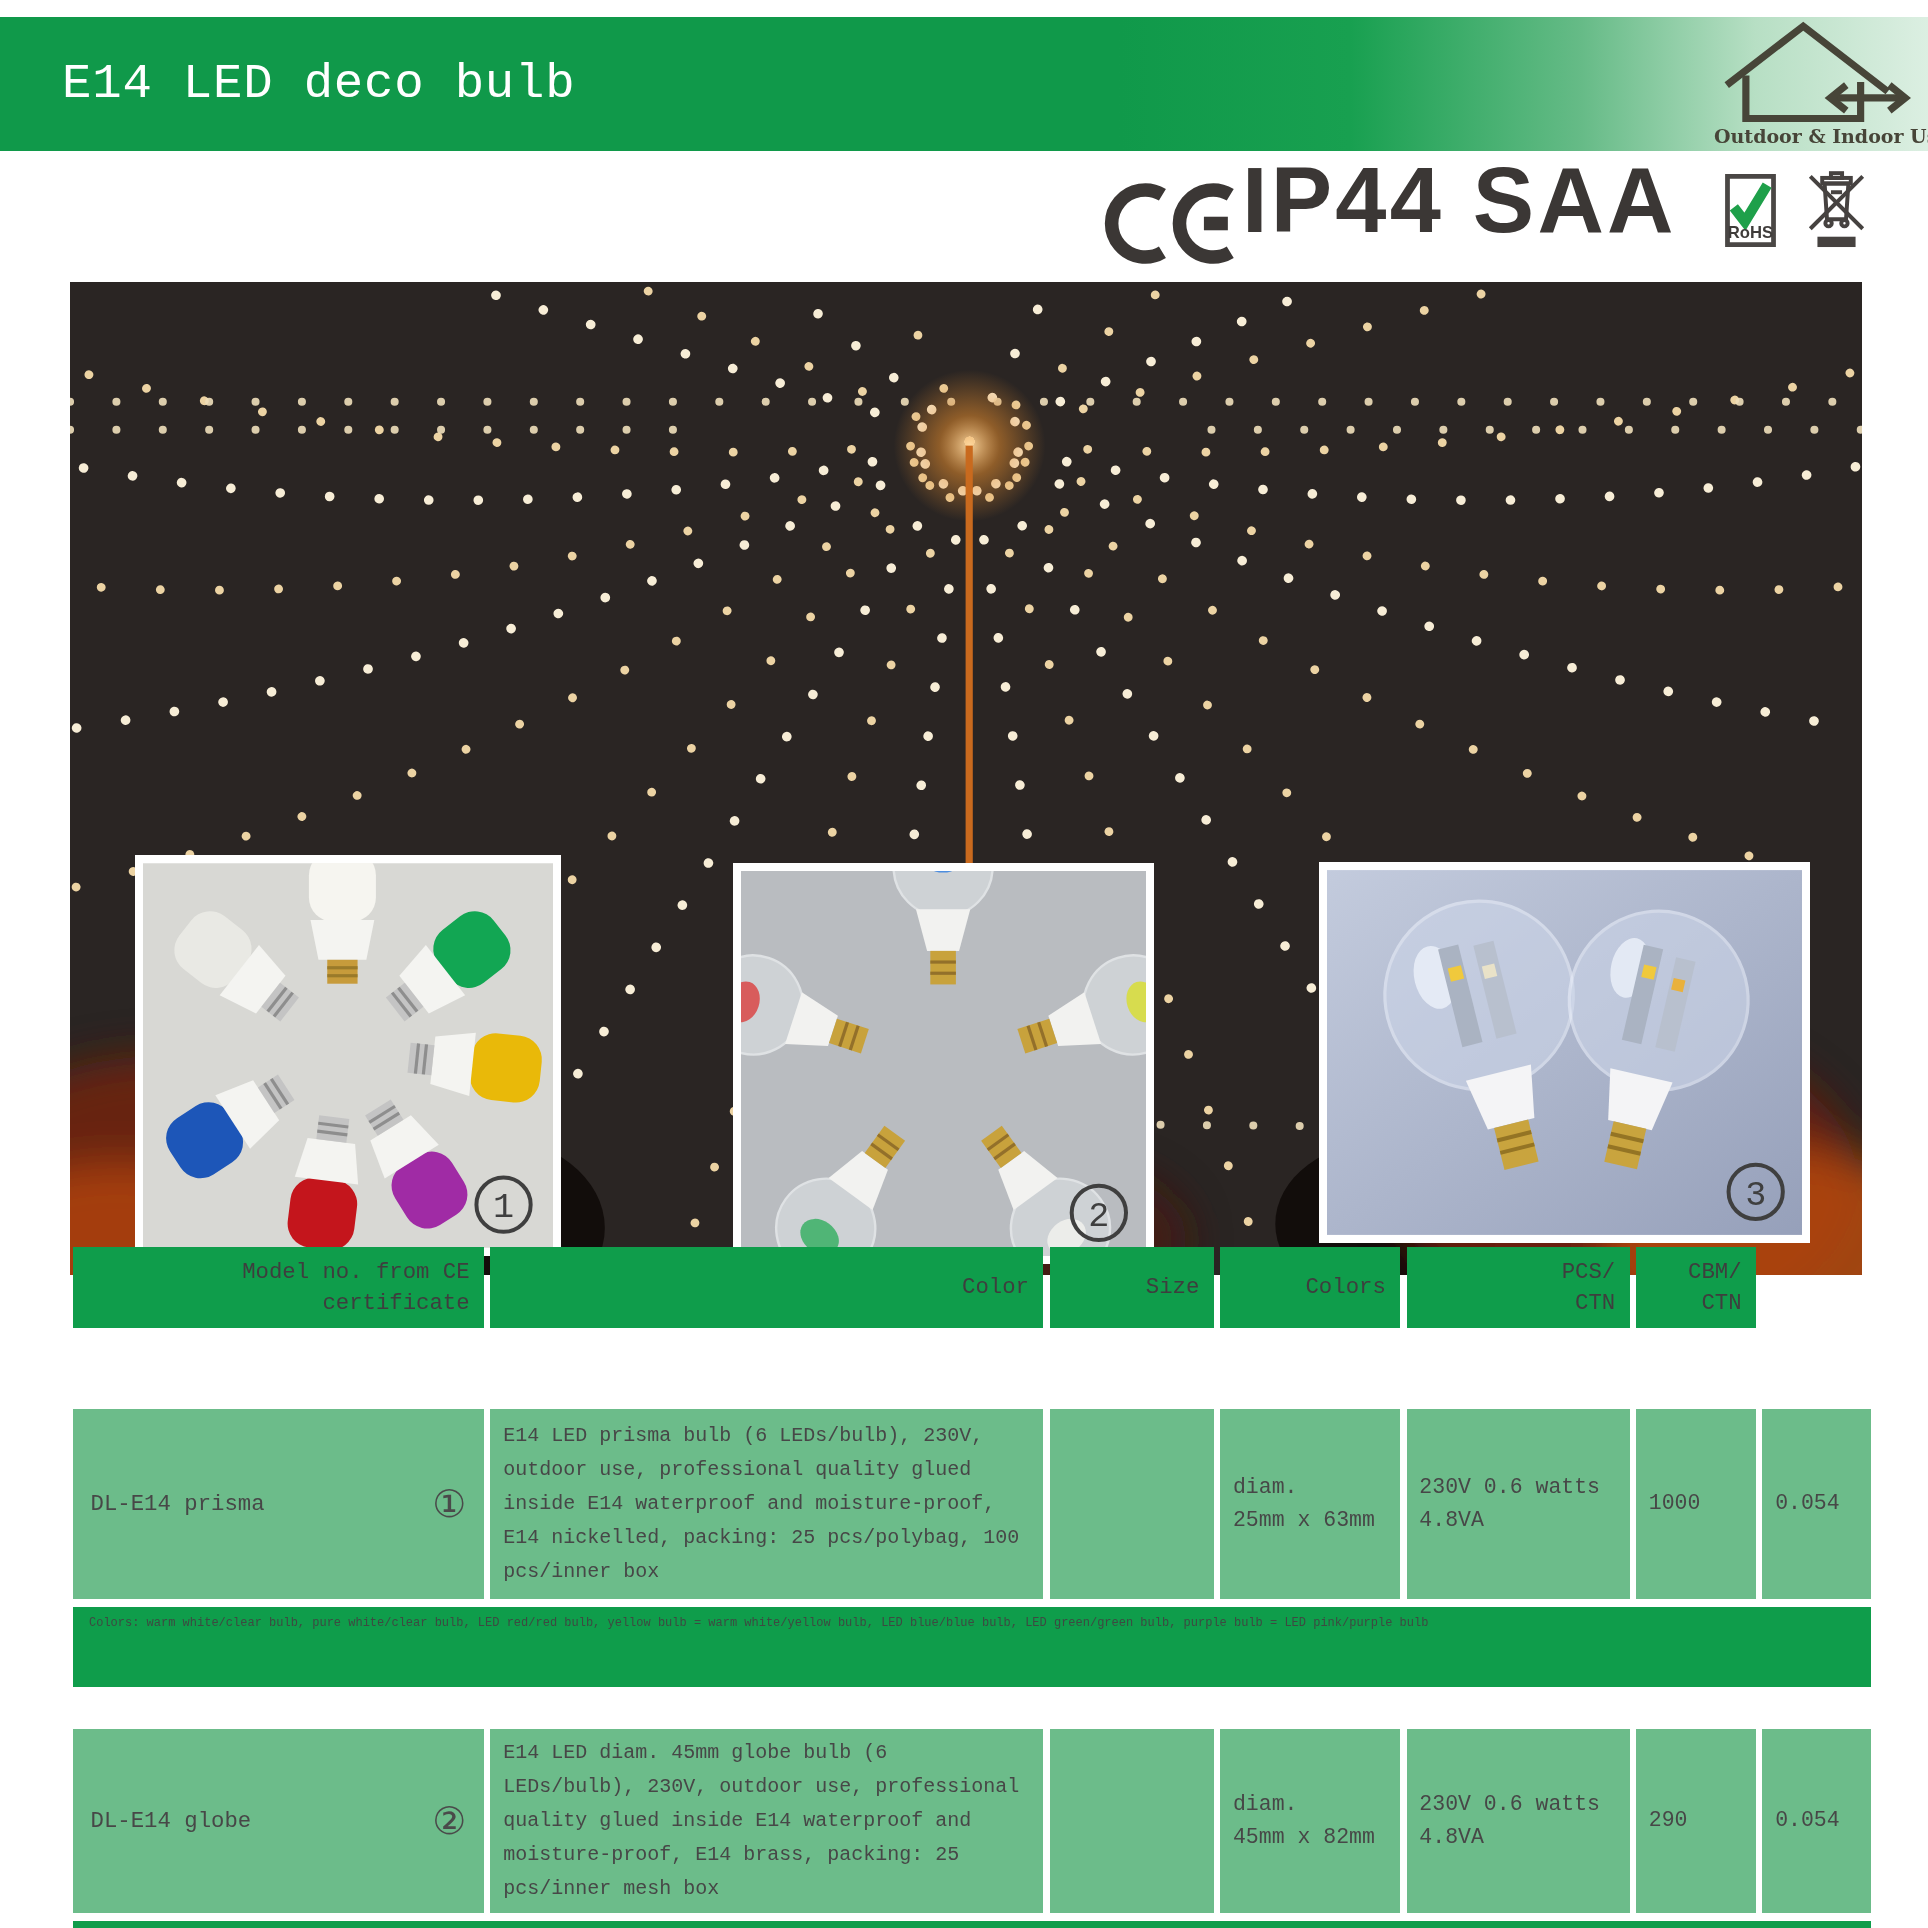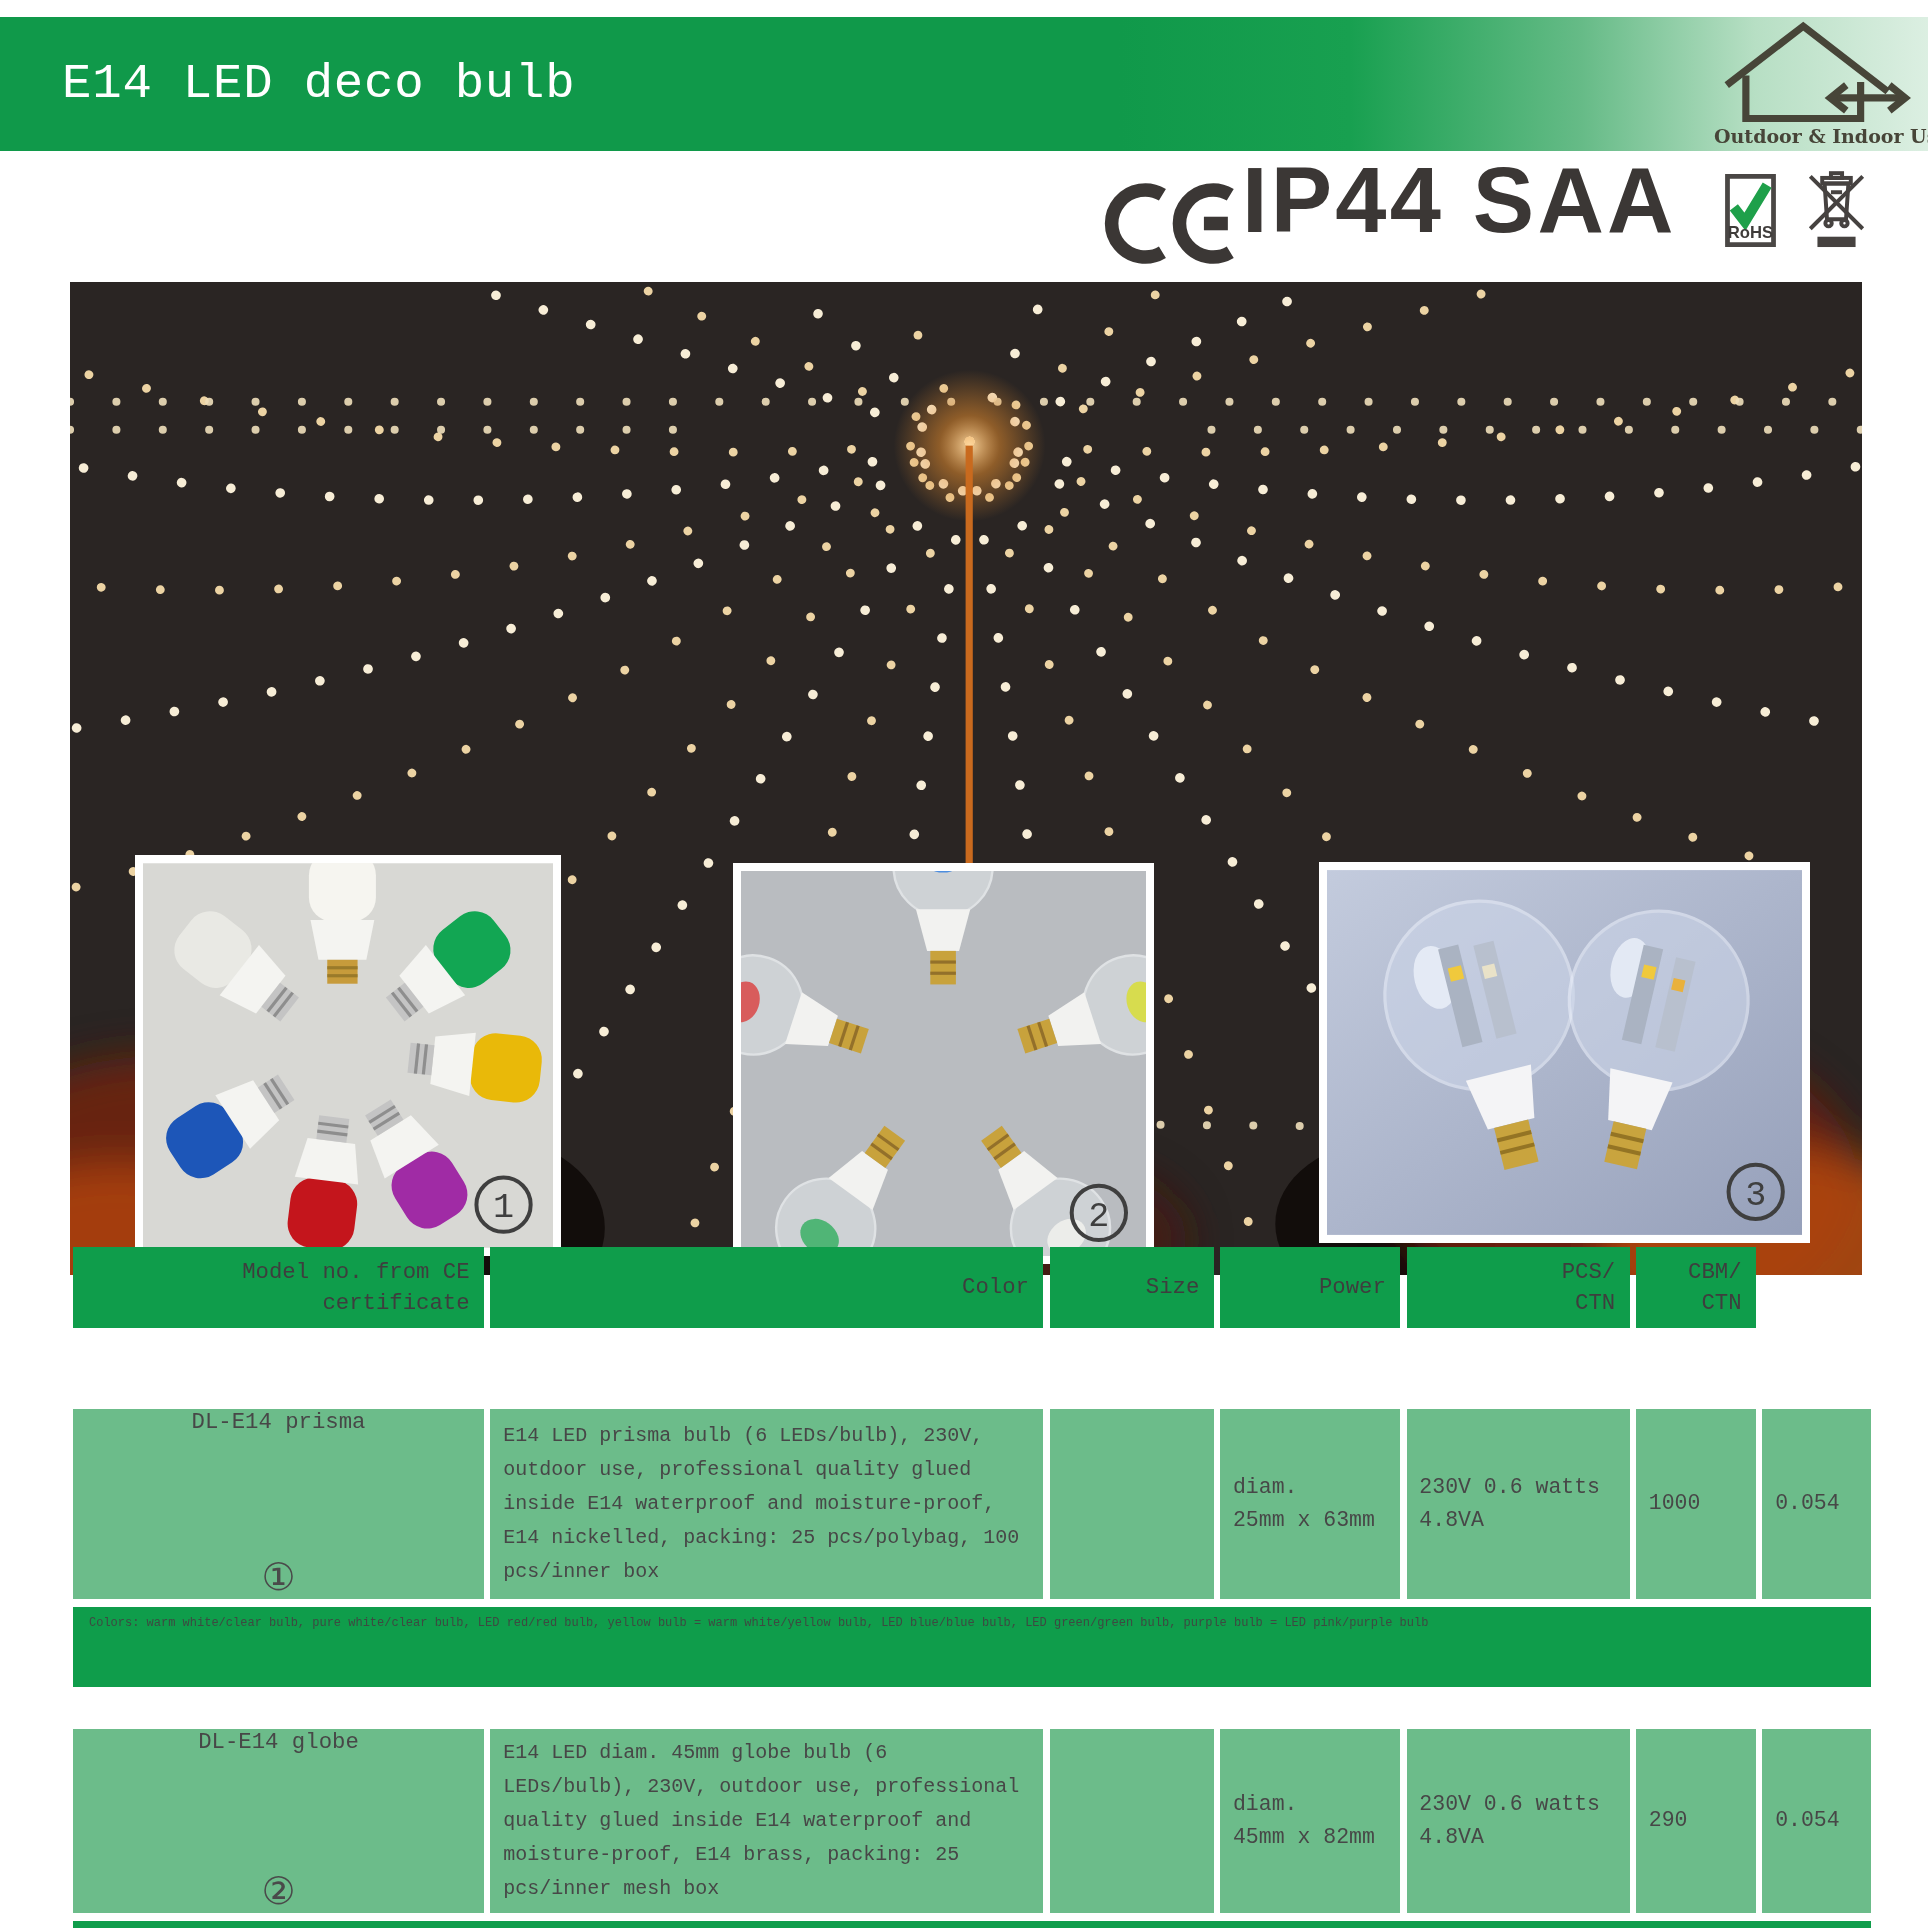--- a/index.html
+++ b/index.html
@@ -31,21 +31,21 @@
   #inset3{left:1319px;top:862px;width:491px;height:381px;}
 
   
   .tband{position:absolute;left:73px;width:1798px;display:grid;
          grid-template-columns:411px 553px 164px 180px 223px 120px 109px;column-gap:6.4px;}
   .hdr{top:1247px;height:81px;text-align:right;}
   .r1{top:1409px;height:190px;}
   .r2{top:1729px;height:184px;}
   .hcell{background:#0f9d4b;color:#3e3e3e;font-size:22.3px;line-height:1.35;
          display:flex;flex-direction:column;justify-content:center;padding:0 14.4px;white-space:pre-line;}
-  .cell{background:#6cbc8a;color:#474747;flex-direction:column;}
+  .cell{background:#6cbc8a;color:#474747;}
   .c-model{display:flex;align-items:center;justify-content:space-between;padding:0 17.6px;font-size:22.3px;}
   .c-model .badge{font-family:"DejaVu Sans",sans-serif;font-size:38px;color:#4a4a4a;}
   .c-desc{display:flex;flex-direction:column;justify-content:center;padding:0 12.8px;font-size:20px;line-height:1.7;}
   .c-mid{display:flex;flex-direction:column;justify-content:center;padding:0 12.8px;font-size:21.5px;line-height:1.55;white-space:pre-line;}
   .colors-band{position:absolute;left:73px;top:1607px;width:1798px;height:80px;background:#0f9d4b;box-sizing:border-box;
                color:#3d4a42;font-size:12px;line-height:1.7;padding:6.4px 16px;}
   .bottom-band{position:absolute;left:73px;top:1921px;width:1798px;height:8px;background:#0f9d4b;}
 </style>
 </head>
 <body>
@@ -327,21 +327,21 @@
         </g>
       </svg>
     </div>
   </div>
 
   <div class="tband hdr">
     <div class="hcell">Model no. from CE
 certificate</div>
     <div class="hcell">Color</div>
     <div class="hcell">Size</div>
-    <div class="hcell">Power</div>
+    <div class="hcell">Colors</div>
     <div class="hcell">PCS/
 CTN</div>
     <div class="hcell">CBM/
 CTN</div>
   </div>
 
   <div class="tband r1">
     <div class="cell c-model">
       <span>DL-E14 prisma</span>
       <span class="badge">①</span>

